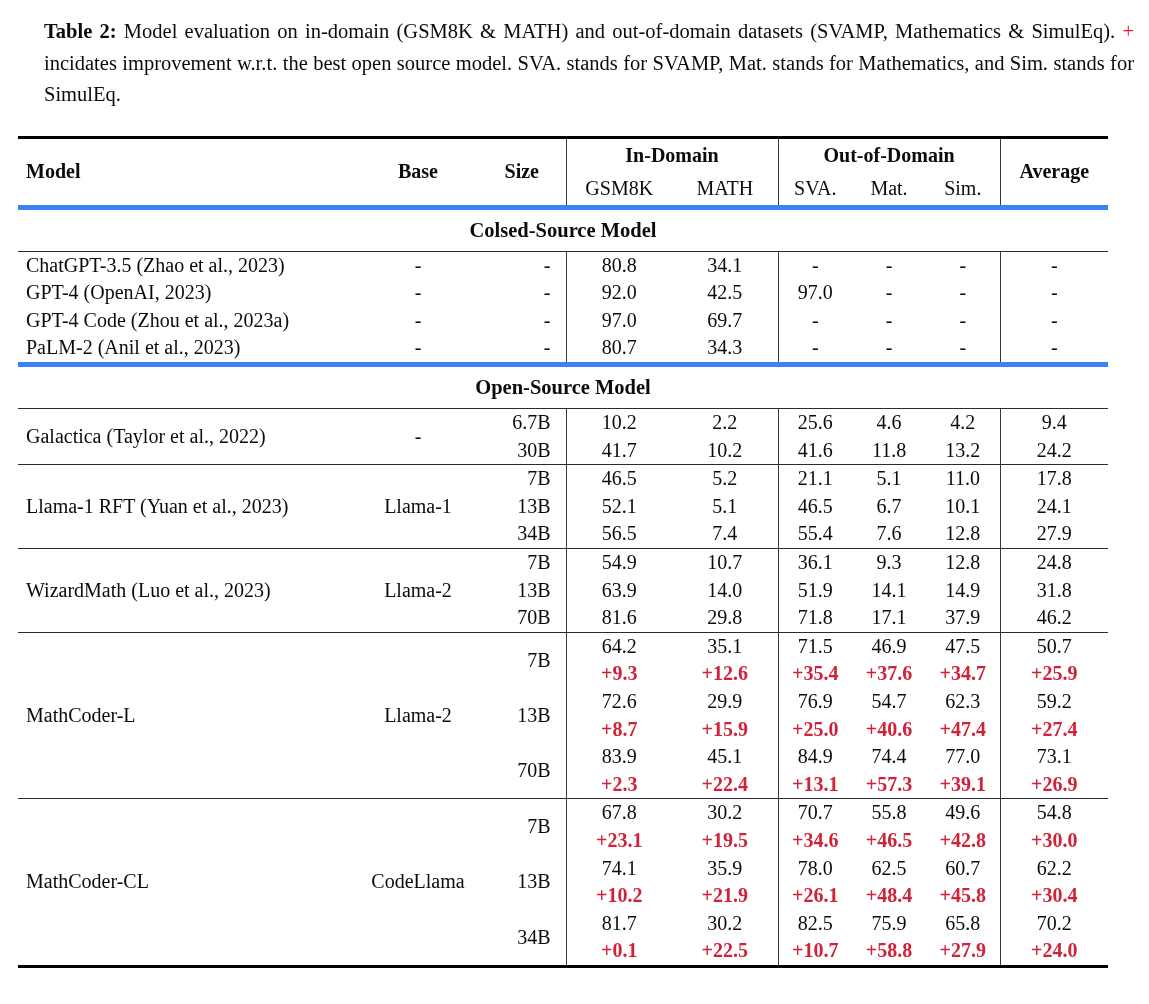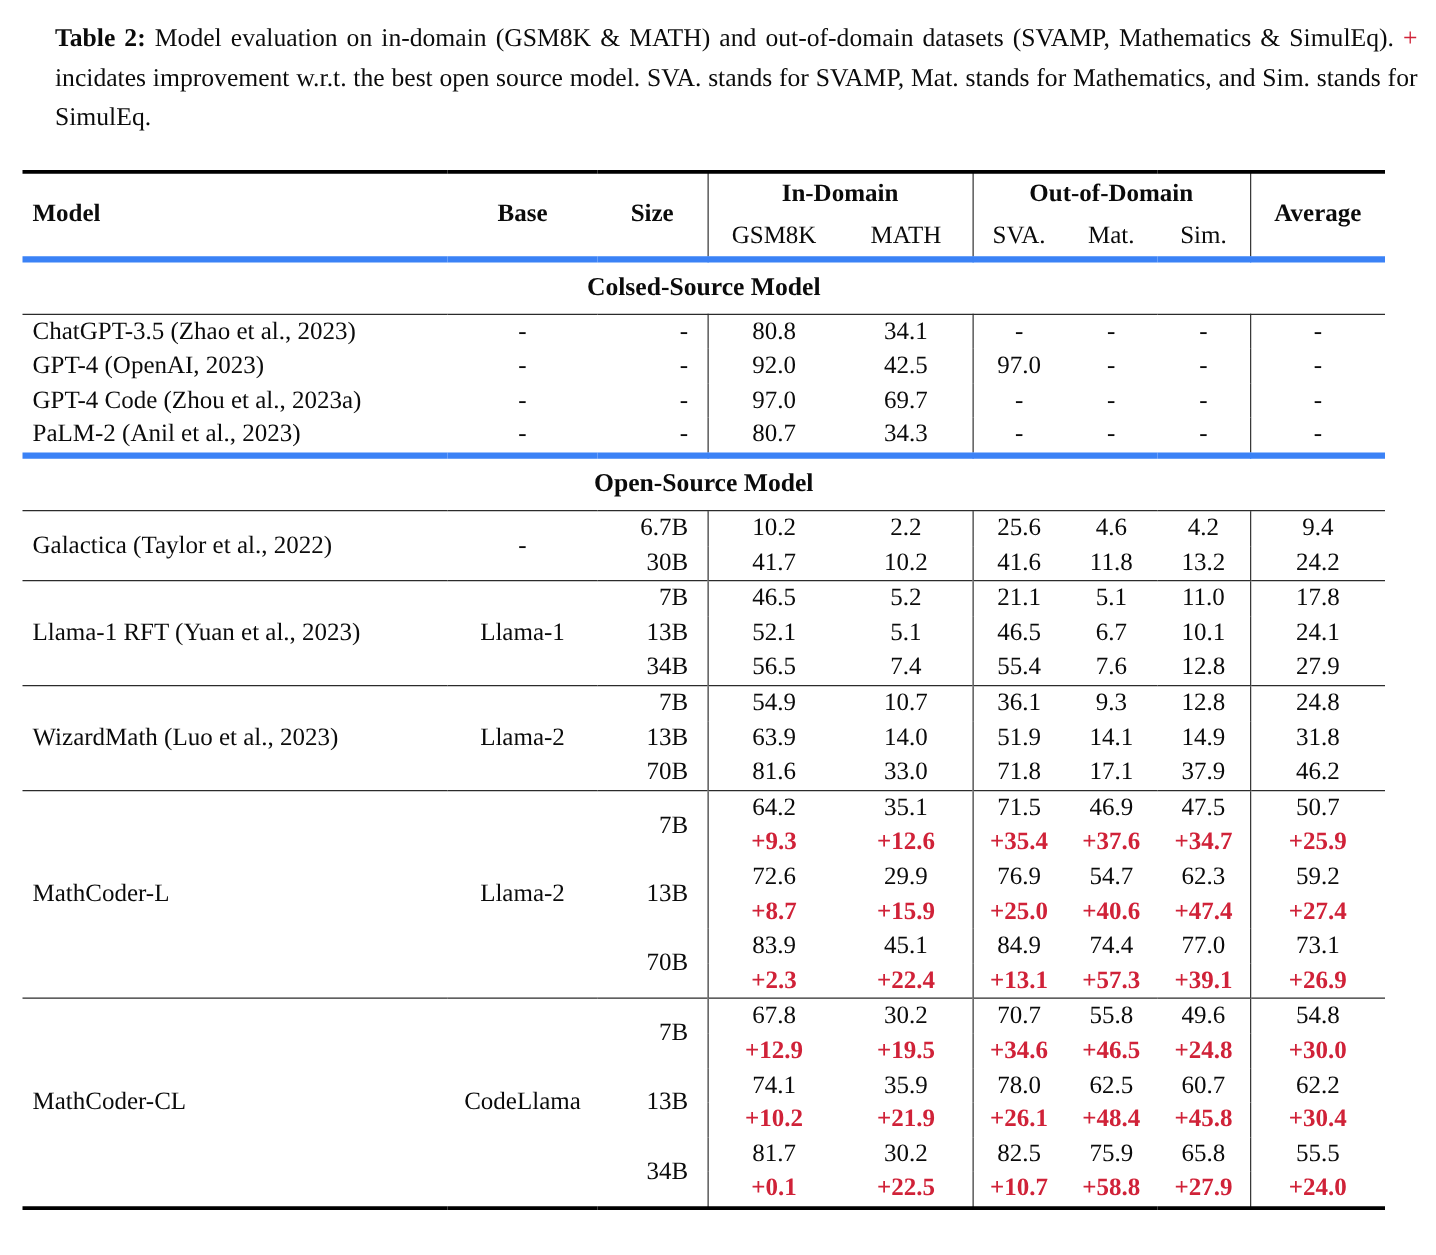--- a/index.html
+++ b/index.html
@@ -191,21 +191,21 @@
     <td class="vl">63.9</td>
     <td>14.0</td>
     <td class="vl">51.9</td>
     <td>14.1</td>
     <td>14.9</td>
     <td class="vl">31.8</td>
   </tr>
   <tr>
     <td class="size">70B</td>
     <td class="vl">81.6</td>
-    <td>33.0</td>
+    <td>29.8</td>
     <td class="vl">71.8</td>
     <td>17.1</td>
     <td>37.9</td>
     <td class="vl">46.2</td>
   </tr>
 
   <tr class="group-start">
     <td class="model" rowspan="6">MathCoder-L</td>
     <td rowspan="6">Llama-2</td>
     <td class="size" rowspan="2">7B</td>
@@ -264,25 +264,25 @@
     <td rowspan="6">CodeLlama</td>
     <td class="size" rowspan="2">7B</td>
     <td class="vl">67.8</td>
     <td>30.2</td>
     <td class="vl">70.7</td>
     <td>55.8</td>
     <td>49.6</td>
     <td class="vl">54.8</td>
   </tr>
   <tr>
-    <td class="vl gain">+12.9</td>
+    <td class="vl gain">+23.1</td>
     <td class="gain">+19.5</td>
     <td class="vl gain">+34.6</td>
     <td class="gain">+46.5</td>
-    <td class="gain">+24.8</td>
+    <td class="gain">+42.8</td>
     <td class="vl gain">+30.0</td>
   </tr>
   <tr>
     <td class="size" rowspan="2">13B</td>
     <td class="vl">74.1</td>
     <td>35.9</td>
     <td class="vl">78.0</td>
     <td>62.5</td>
     <td>60.7</td>
     <td class="vl">62.2</td>
@@ -295,21 +295,21 @@
     <td class="gain">+45.8</td>
     <td class="vl gain">+30.4</td>
   </tr>
   <tr>
     <td class="size" rowspan="2">34B</td>
     <td class="vl">81.7</td>
     <td>30.2</td>
     <td class="vl">82.5</td>
     <td>75.9</td>
     <td>65.8</td>
-    <td class="vl">55.5</td>
+    <td class="vl">70.2</td>
   </tr>
   <tr>
     <td class="vl gain">+0.1</td>
     <td class="gain">+22.5</td>
     <td class="vl gain">+10.7</td>
     <td class="gain">+58.8</td>
     <td class="gain">+27.9</td>
     <td class="vl gain">+24.0</td>
   </tr>
 </tbody>

